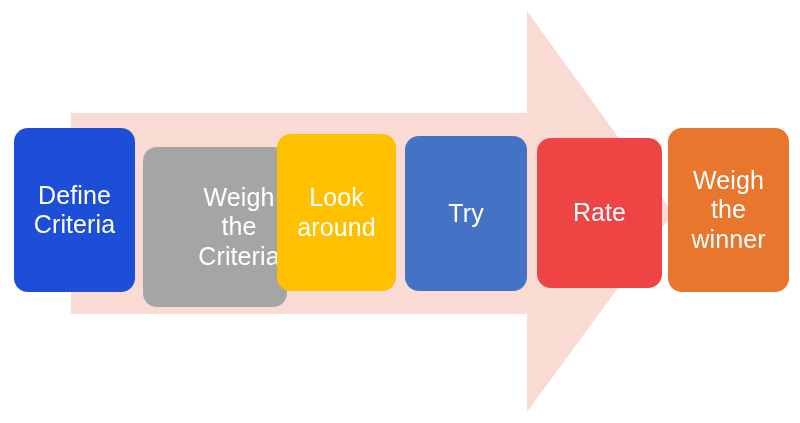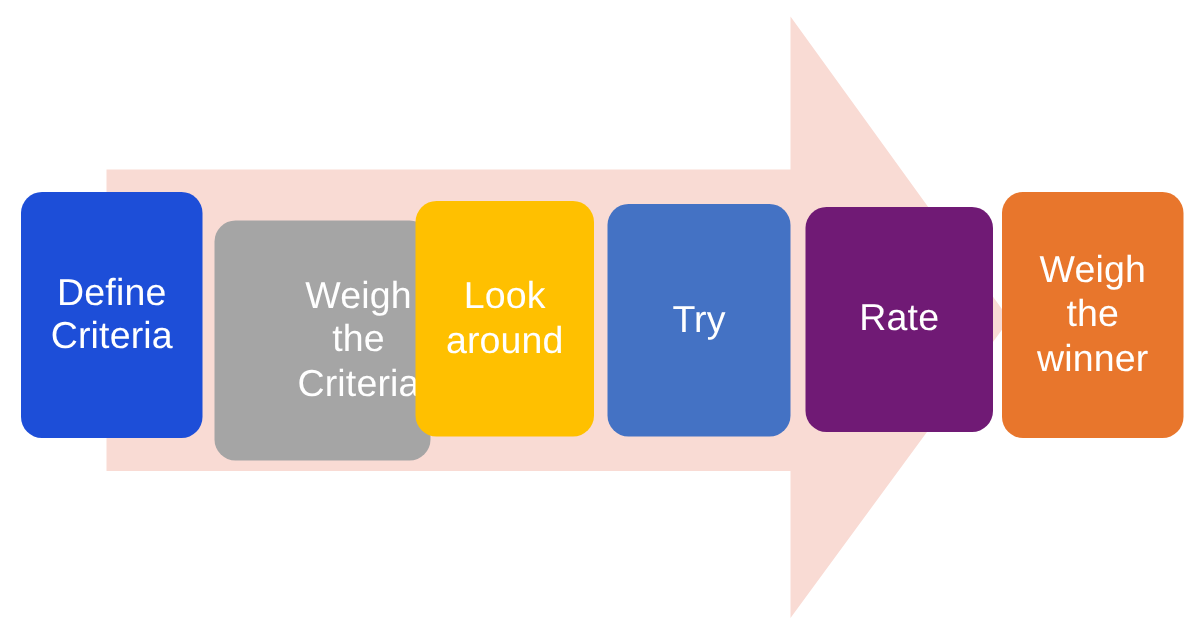--- a/index.html
+++ b/index.html
@@ -76,21 +76,21 @@
 
     <div class="step-box" style="left:277px; top:134px; width:119px; height:157px; background:#FFC000;">
       <span class="step-label">Look
 around</span>
     </div>
 
     <div class="step-box" style="left:405px; top:136px; width:122px; height:155px; background:#4472C4;">
       <span class="step-label">Try</span>
     </div>
 
-    <div class="step-box" style="left:537px; top:138px; width:125px; height:150px; background:#701a75;">
+    <div class="step-box" style="left:537px; top:138px; width:125px; height:150px; background:#ef4444;">
       <span class="step-label">Rate</span>
     </div>
 
     <div class="step-box" style="left:668px; top:128px; width:121px; height:164px; background:#E8762C;">
       <span class="step-label">Weigh
 the
 winner</span>
     </div>
 
   </div>

